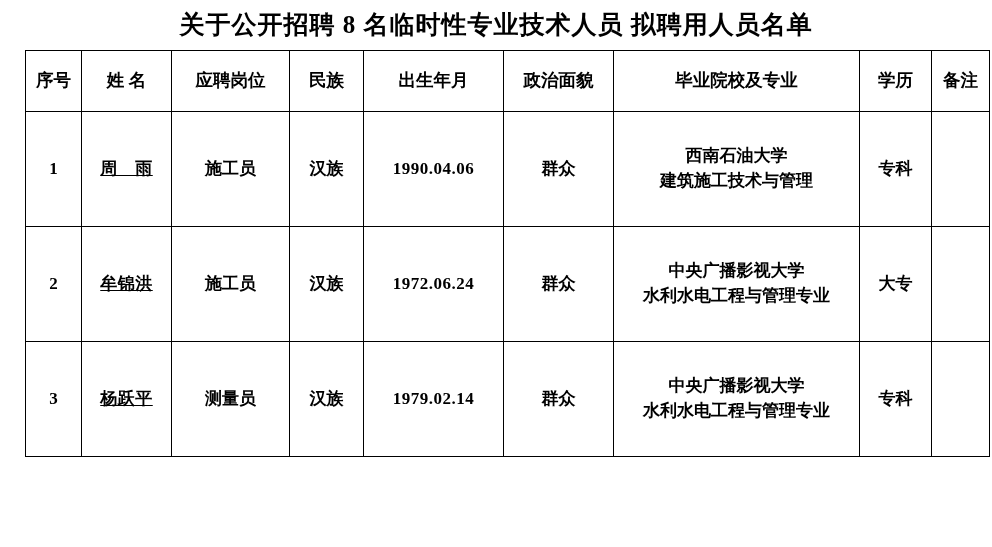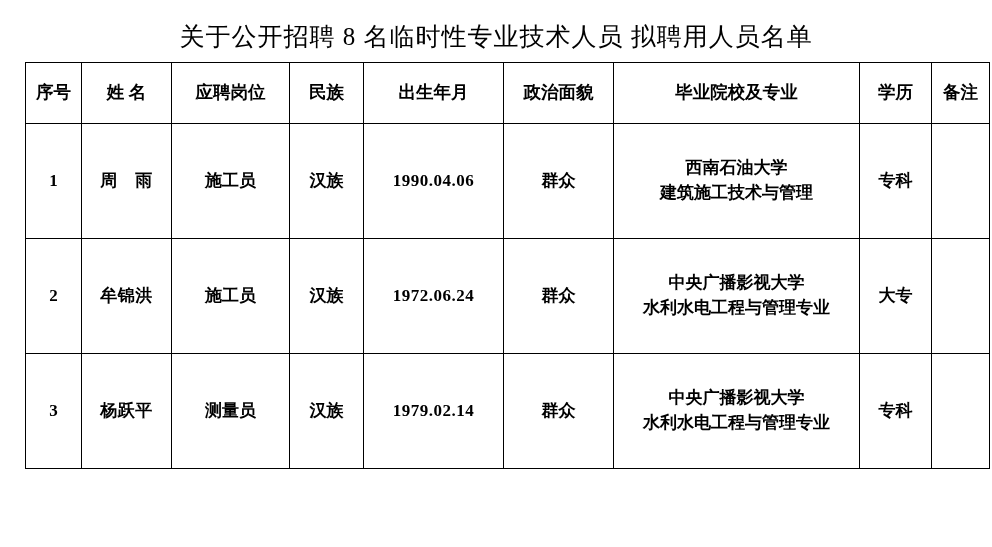--- a/index.html
+++ b/index.html
@@ -16,23 +16,23 @@
   }
   .page {
     position: relative;
     width: 992px;
     height: 547px;
     box-sizing: border-box;
   }
   .doc-title {
     text-align: center;
     font-size: 25px;
-    font-weight: normal;
+    font-weight: bold;
     letter-spacing: 1px;
-    padding-top: 22px;
+    padding-top: 10px;
     padding-bottom: 10px;
     line-height: 1.2;
     white-space: nowrap;
   }
   .table-wrap {
     padding: 0 14px;
     margin-left: 11px;
   }
   table.roster {
     border-collapse: collapse;
@@ -64,20 +64,21 @@
     display: block;
     white-space: nowrap;
   }
   td.date {
     font-family: "Liberation Serif", "DejaVu Serif", serif;
     font-weight: bold;
     letter-spacing: 0.5px;
   }
   .name-sp {
     letter-spacing: 0.5px;
+    text-decoration: underline;
   }
   
   col.c-no      { width: 56px; }
   col.c-name    { width: 90px; }
   col.c-post    { width: 118px; }
   col.c-ethnic  { width: 74px; }
   col.c-birth   { width: 140px; }
   col.c-pol     { width: 110px; }
   col.c-school  { width: 246px; }
   col.c-edu     { width: 72px; }

